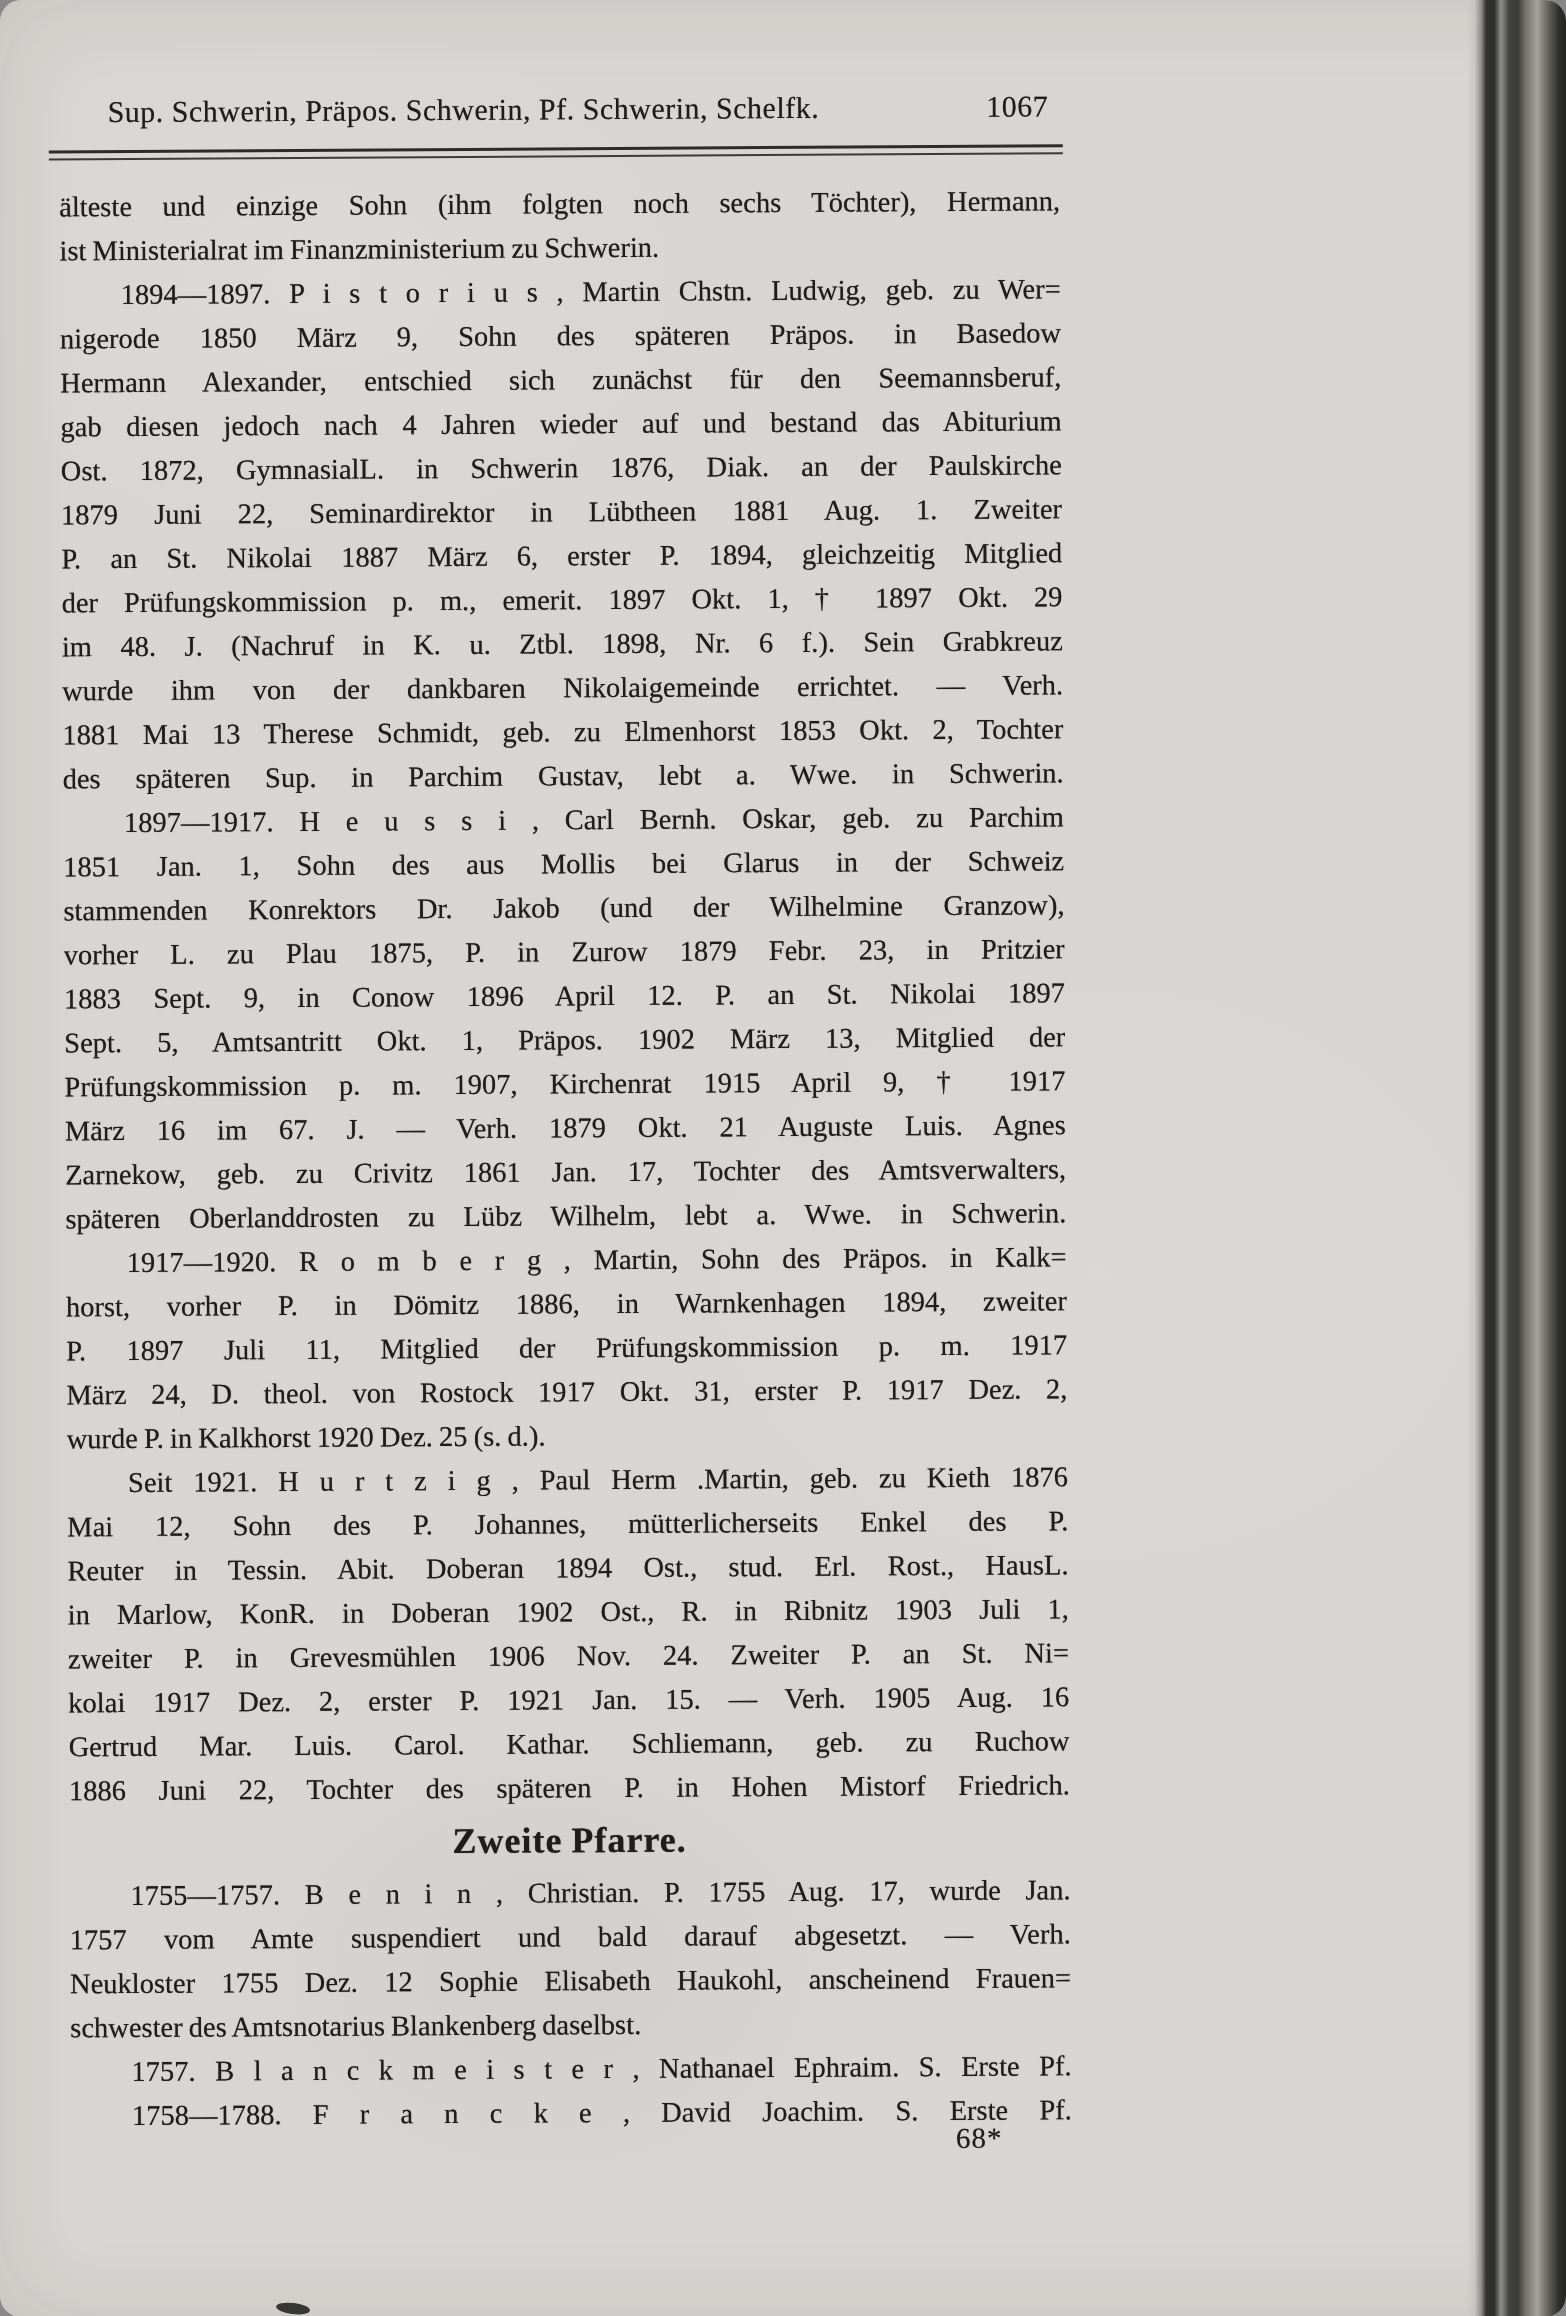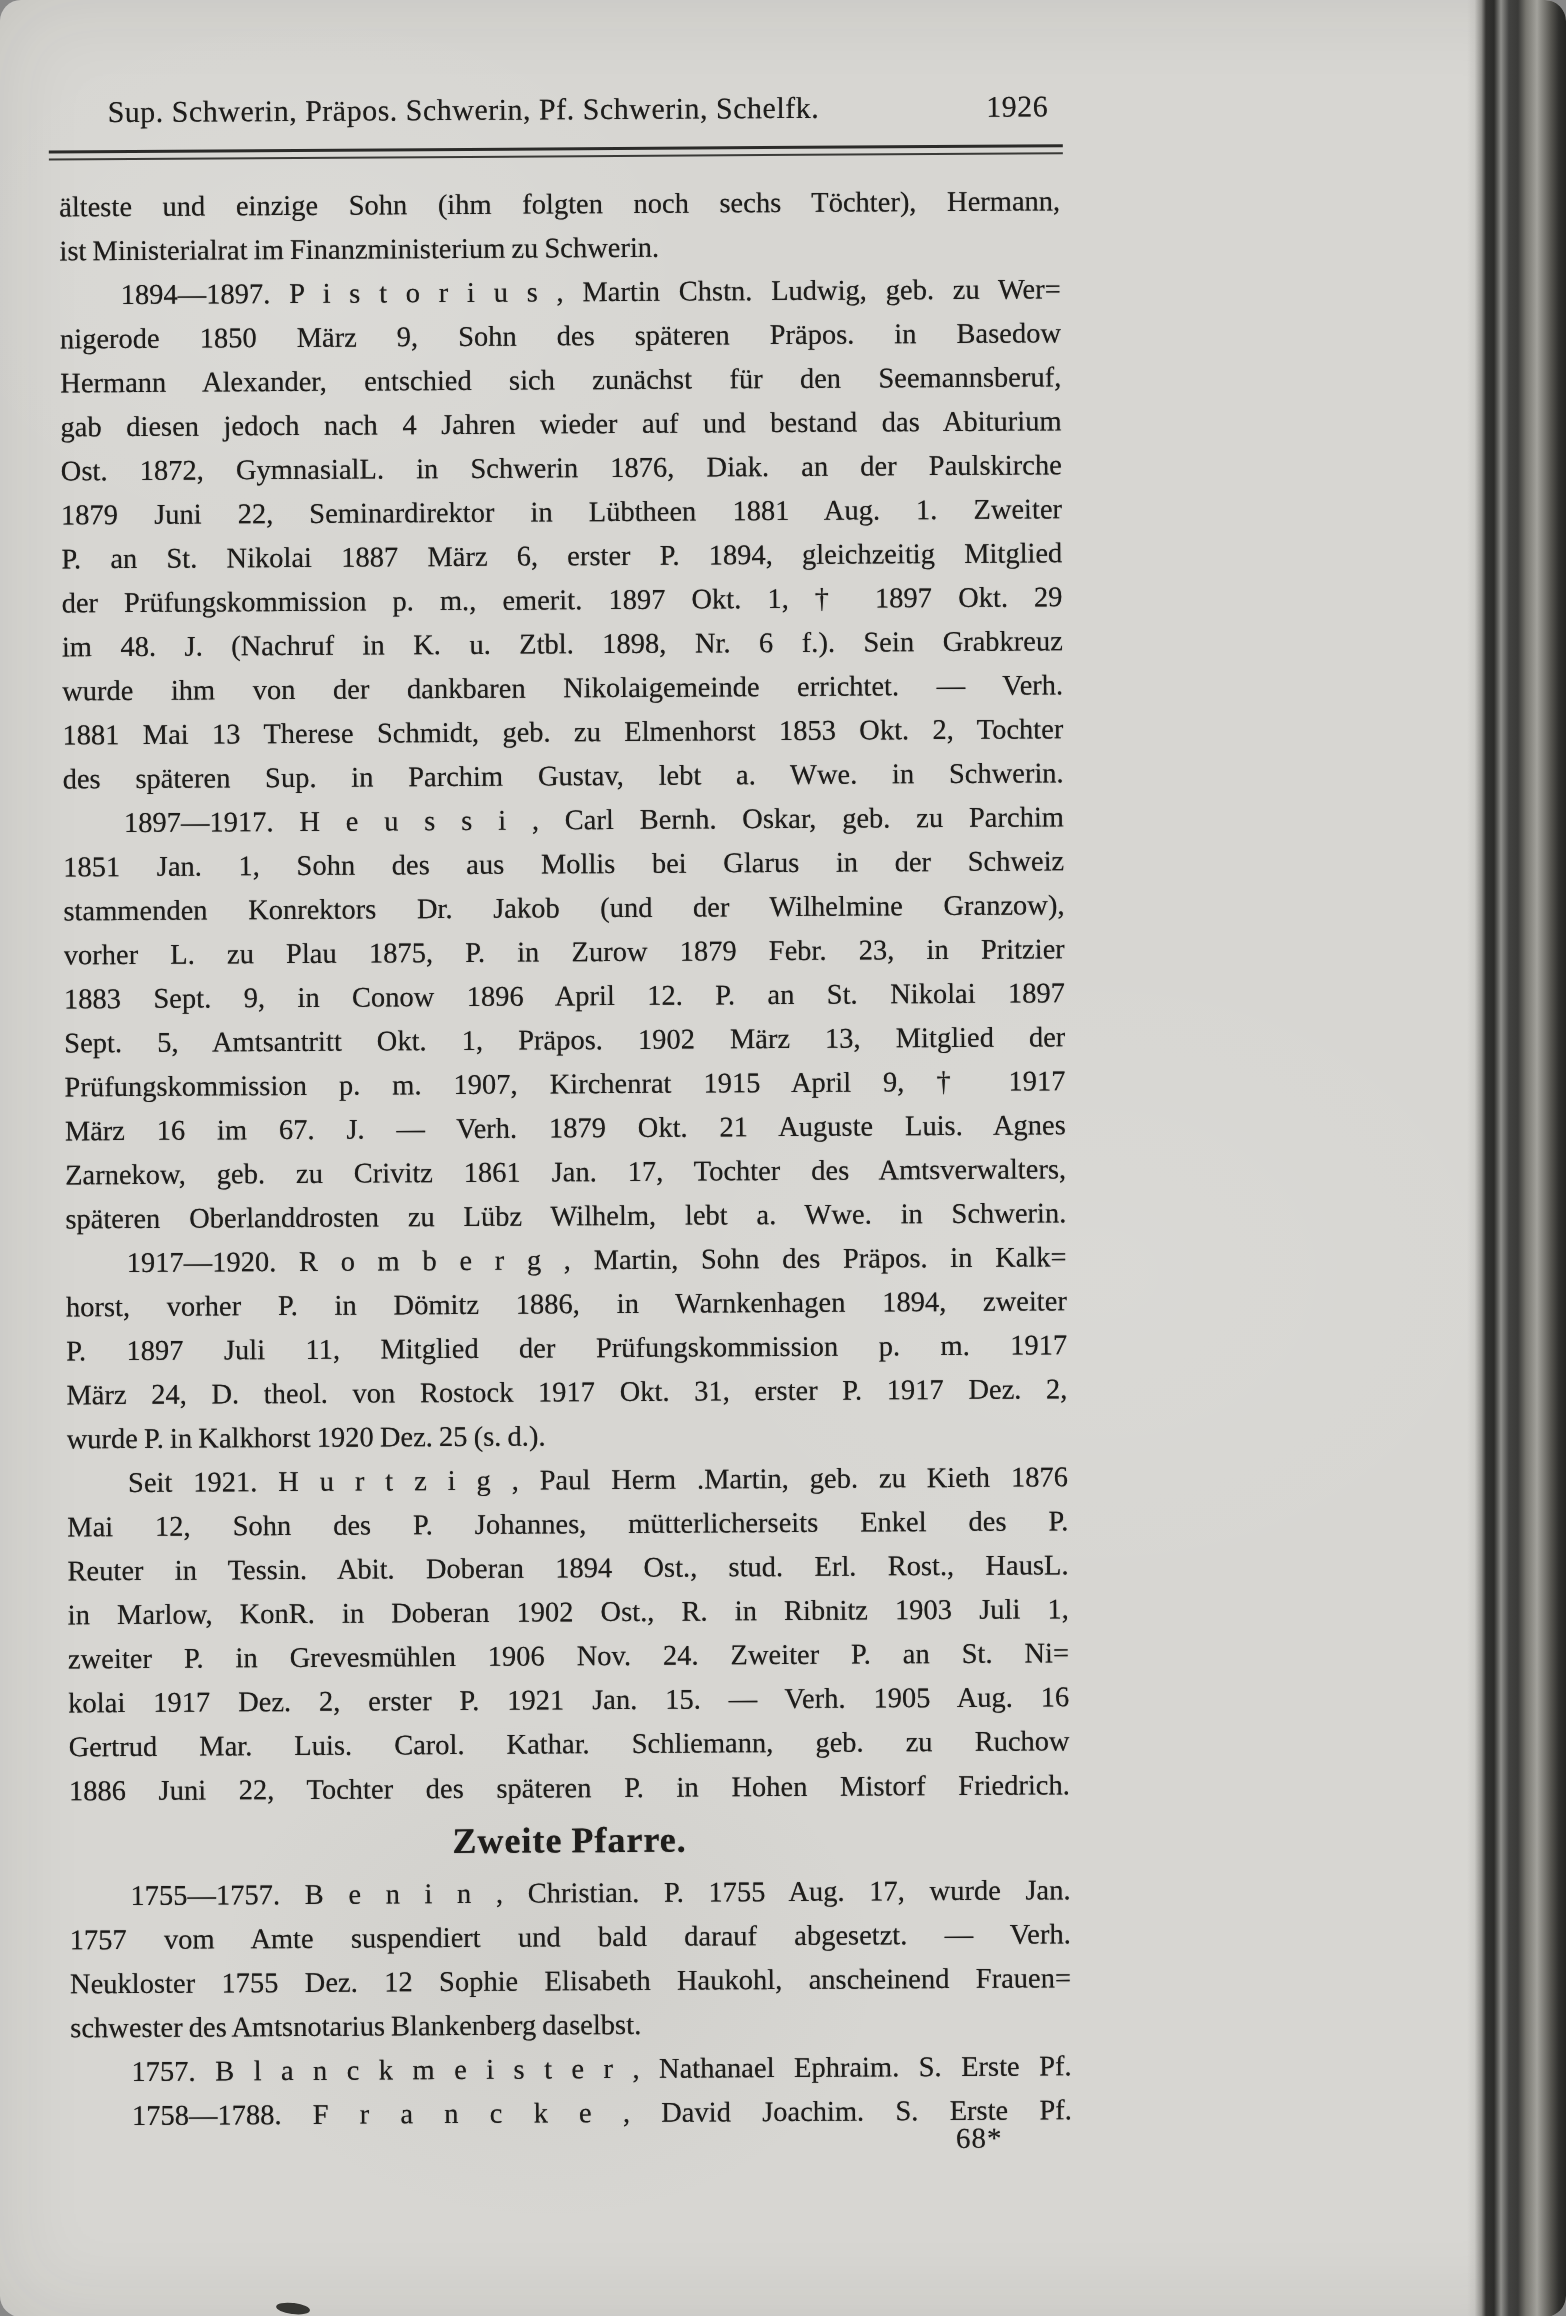--- a/index.html
+++ b/index.html
@@ -81,21 +81,21 @@
     transform:rotate(7deg); opacity:0.85;
   }
 </style>
 </head>
 <body>
 
 <div class="page">
   <div class="sheet">
     <div class="header-row">
       <span class="header-title">Sup. Schwerin, Präpos. Schwerin, Pf. Schwerin, Schelfk.</span>
-      <span class="header-page-number">1926</span>
+      <span class="header-page-number">1067</span>
     </div>
     <div class="rule-thick"></div>
     <div class="rule-thin"></div>
 
     <div class="text-block">
         <div class="paragraph">
           <div class="line">älteste und einzige Sohn (ihm folgten noch sechs Töchter), Hermann,</div>
           <div class="line short">ist Ministerialrat im Finanzministerium zu Schwerin.</div>
         </div>
         <div class="paragraph">

